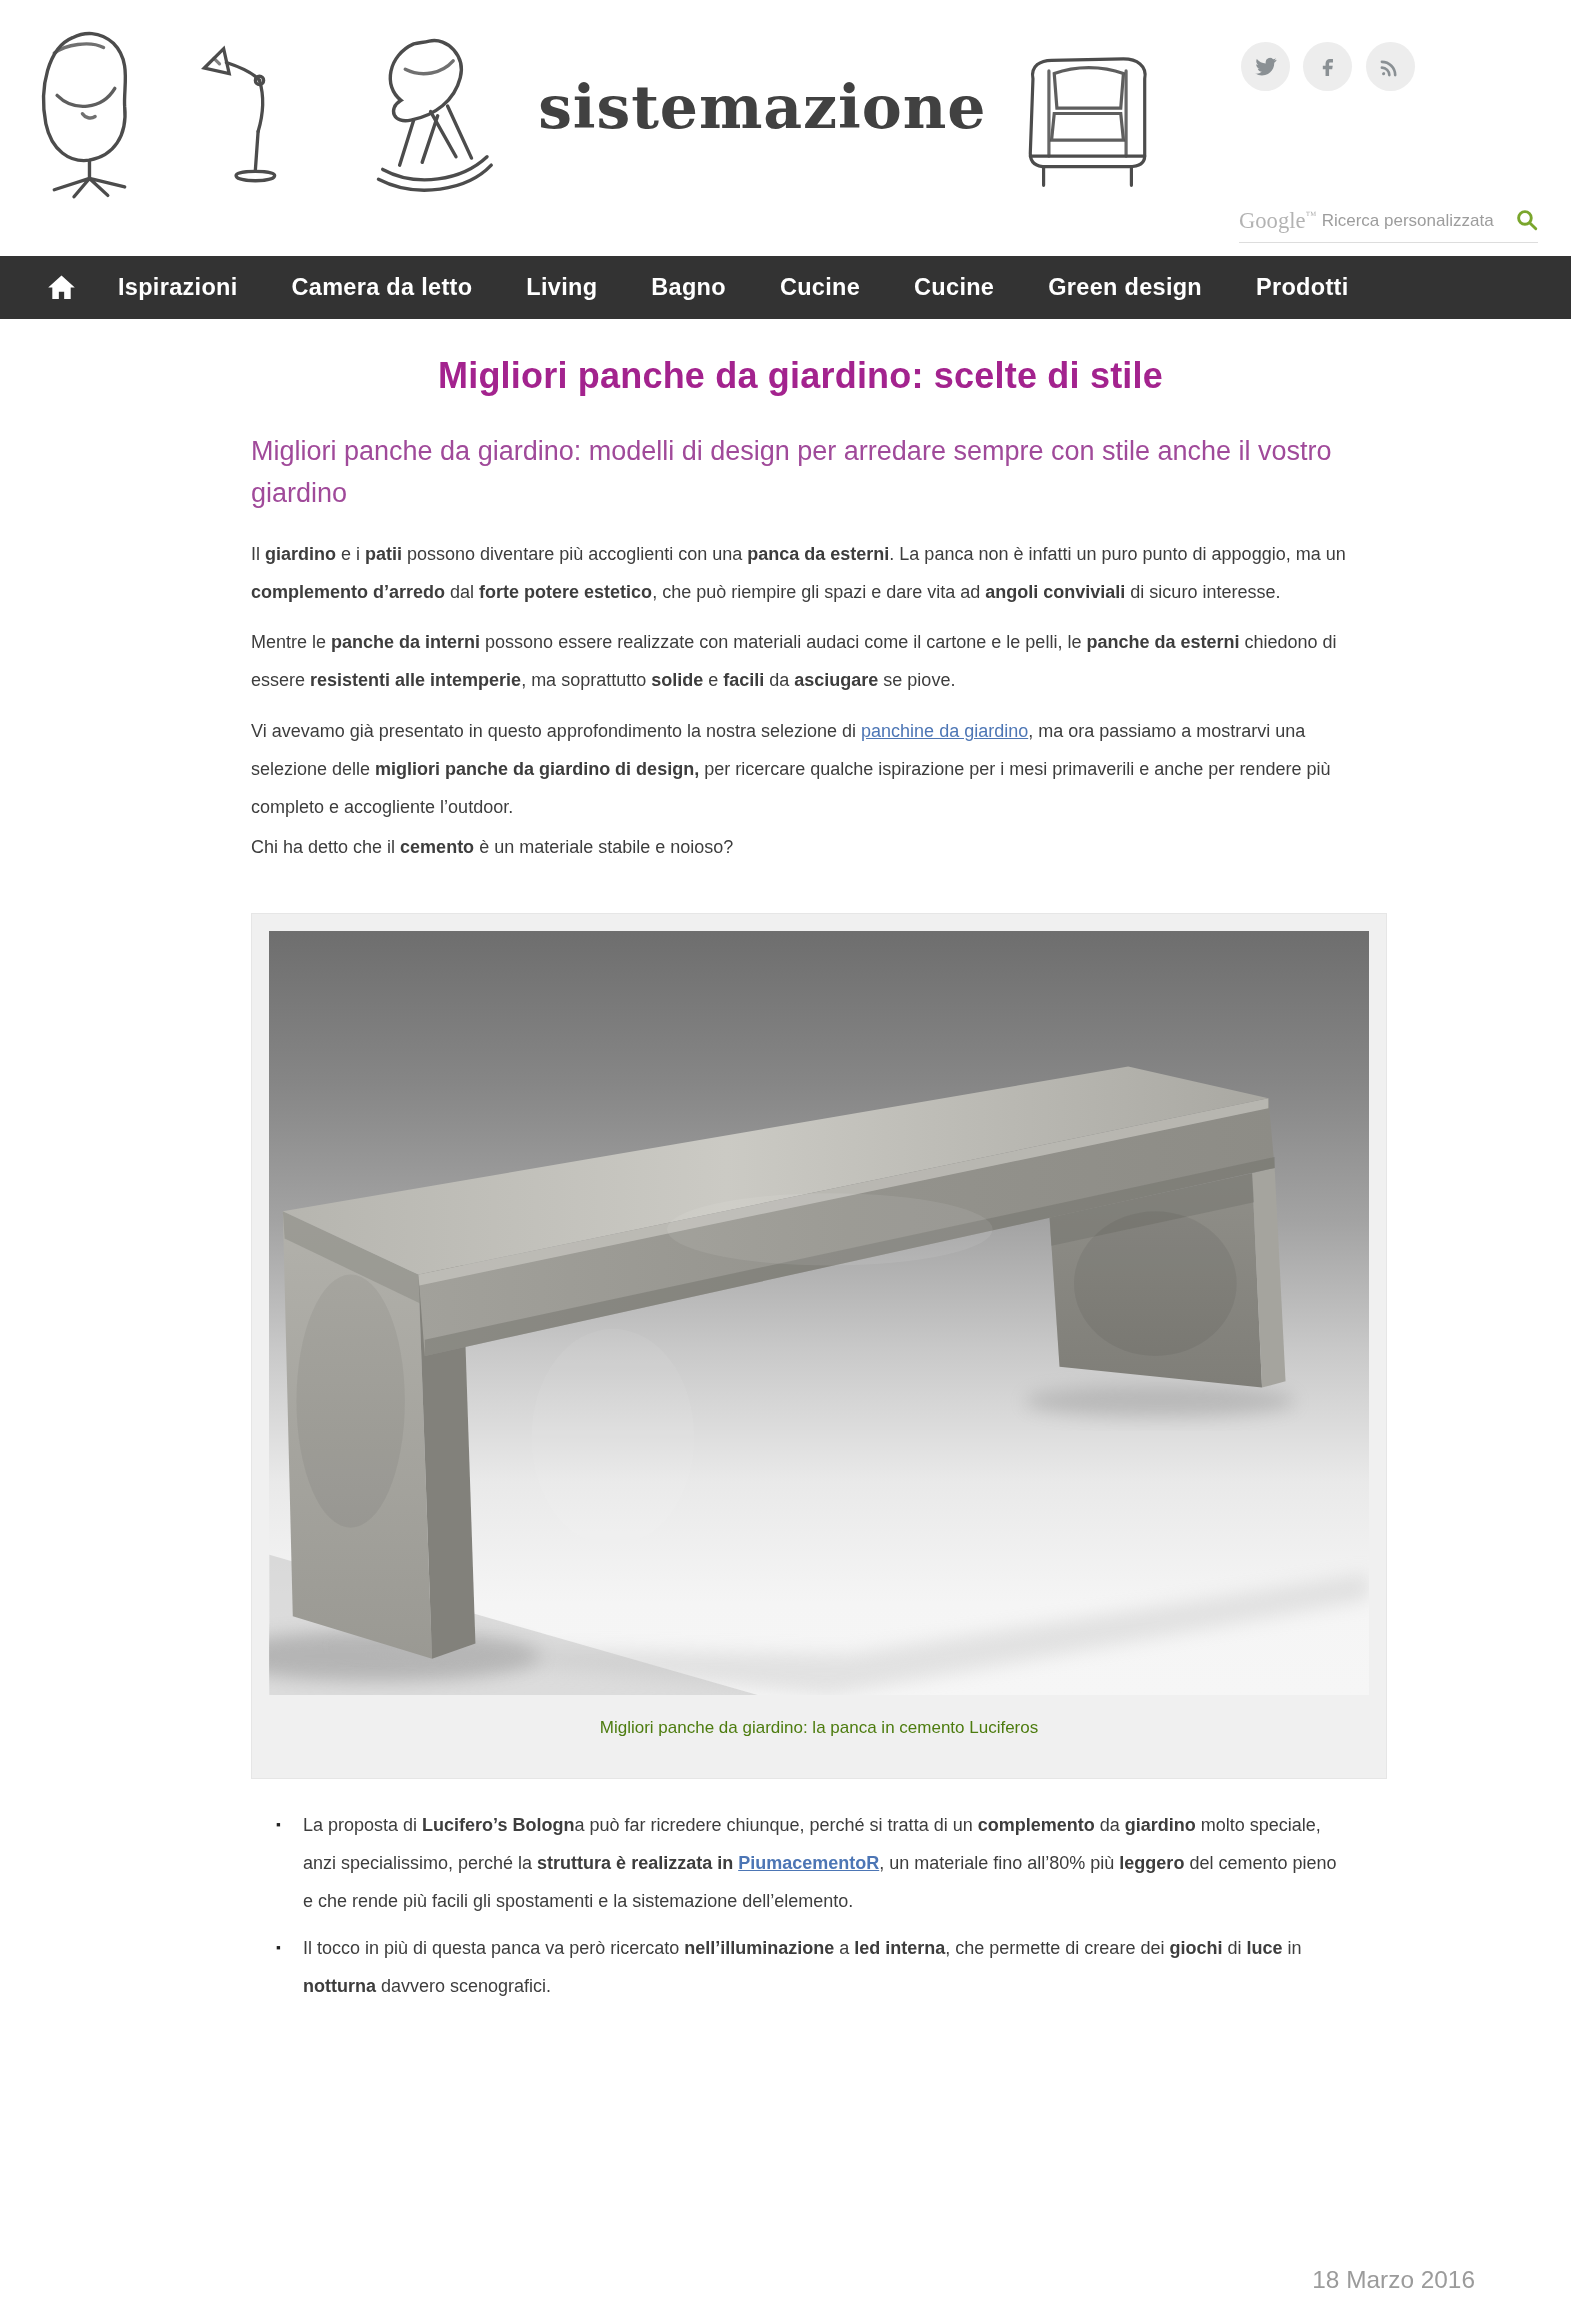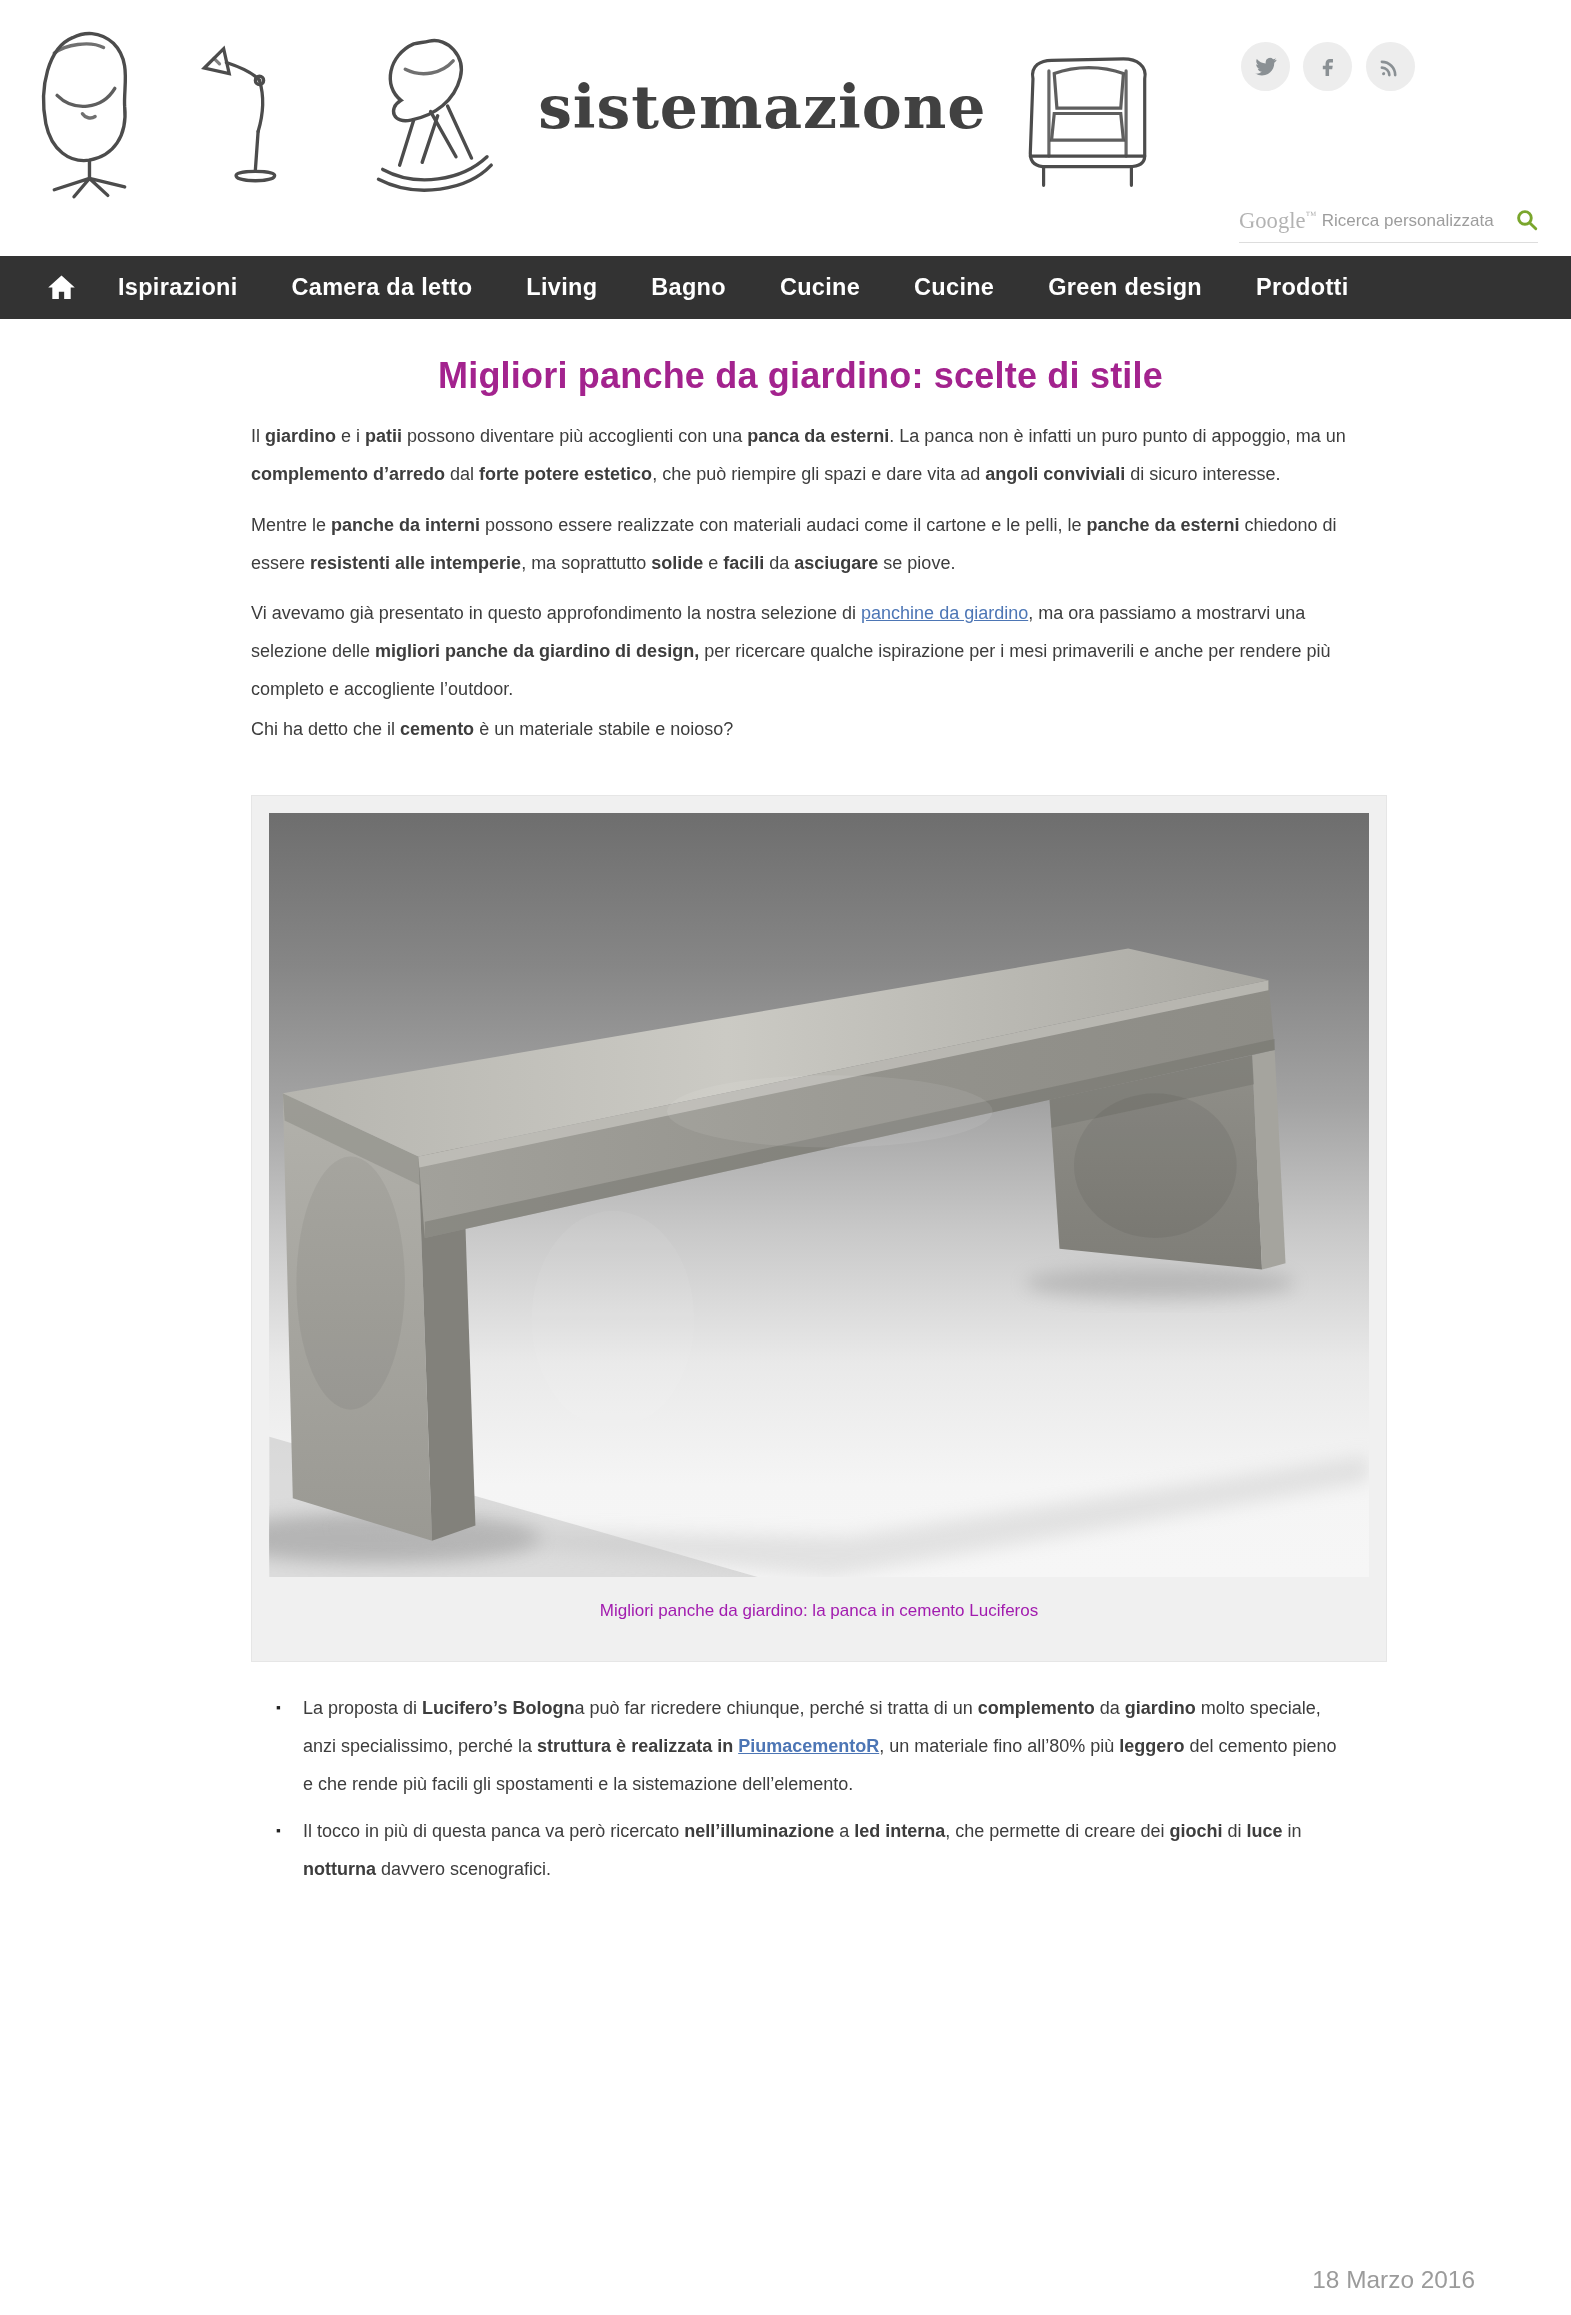--- a/index.html
+++ b/index.html
@@ -45,21 +45,21 @@
   a.inline-link { color:#4d76b5; text-decoration:underline; cursor:pointer; }
   a.inline-link.bold { font-weight:bold; }
 
   
   .figure { margin-top:47px; width:1136px; background:#f0f0f0; border:0.9px solid #e6e6e6;
             padding:17px 17px 0 17px; }
   .photo { position:relative; width:1100px; height:764px; overflow:hidden;
            background:linear-gradient(180deg,#6e6e6e 0%, #868686 20%, #a3a3a3 38%,
                        #c9c9c9 55%, #e9e9e9 72%, #f5f5f5 88%, #f6f6f6 100%); }
   .photo svg { position:absolute; inset:0; }
-  .figure-caption { text-align:center; font-size:17px; color:#a21caf; padding:23.5px 0 40px 0; }
+  .figure-caption { text-align:center; font-size:17px; color:#4d7c0f; padding:23.5px 0 40px 0; }
 
   
   .bullet-list { margin-top:27px; width:1099px; list-style:none; padding-left:52px; }
   .bullet-list li { position:relative; font-size:18px; line-height:38px; margin-bottom:9px; }
   .bullet-list li::before { content:'▪'; position:absolute; left:-27px; top:0;
                             font-size:13.6px; color:#222; }
   .article-date { position:absolute; right:96px; bottom:22px; font-size:24.4px; color:#9b9b9b; }
 </style>
 </head>
 <body>
@@ -155,20 +155,21 @@
     <a class="nav-item">Living</a>
     <a class="nav-item">Bagno</a>
     <a class="nav-item">Cucine</a>
     <a class="nav-item">Cucine</a>
     <a class="nav-item">Green design</a>
     <a class="nav-item">Prodotti</a>
   </nav>
 
   <main class="main-col">
     <h1 class="article-title">Migliori panche da giardino: scelte di stile</h1>
+    <h2 class="article-subtitle">Migliori panche da giardino: modelli di design per arredare sempre con stile anche il vostro giardino</h2>
 
     <div class="body-text">
       <p style="margin-top:20px"><span>Il </span><b>giardino</b><span> e i </span><b>patii</b><span> possono diventare più accoglienti con una </span><b>panca da esterni</b><span>. La panca non è infatti un puro punto di appoggio, ma un </span><b>complemento d’arredo</b><span> dal </span><b>forte potere estetico</b><span>, che può riempire gli spazi e dare vita ad </span><b>angoli conviviali</b><span> di sicuro interesse.</span></p>
       <p><span>Mentre le </span><b>panche da interni</b><span> possono essere realizzate con materiali audaci come il cartone e le pelli, le </span><b>panche da esterni</b><span> chiedono di essere </span><b>resistenti alle intemperie</b><span>, ma soprattutto </span><b>solide</b><span> e </span><b>facili</b><span> da </span><b>asciugare</b><span> se piove.</span></p>
       <p><span>Vi avevamo già presentato in questo approfondimento la nostra selezione di </span><a class="inline-link" href="#">panchine da giardino</a><span>, ma ora passiamo a mostrarvi una selezione delle </span><b>migliori panche da giardino di design,</b><span> per ricercare qualche ispirazione per i mesi primaverili e anche per rendere più completo e accogliente l’outdoor.</span></p>
       <p class="tight"><span>Chi ha detto che il </span><b>cemento</b><span> è un materiale stabile e noioso?</span></p>
     </div>
 
     <figure class="figure">
       <div class="photo">

